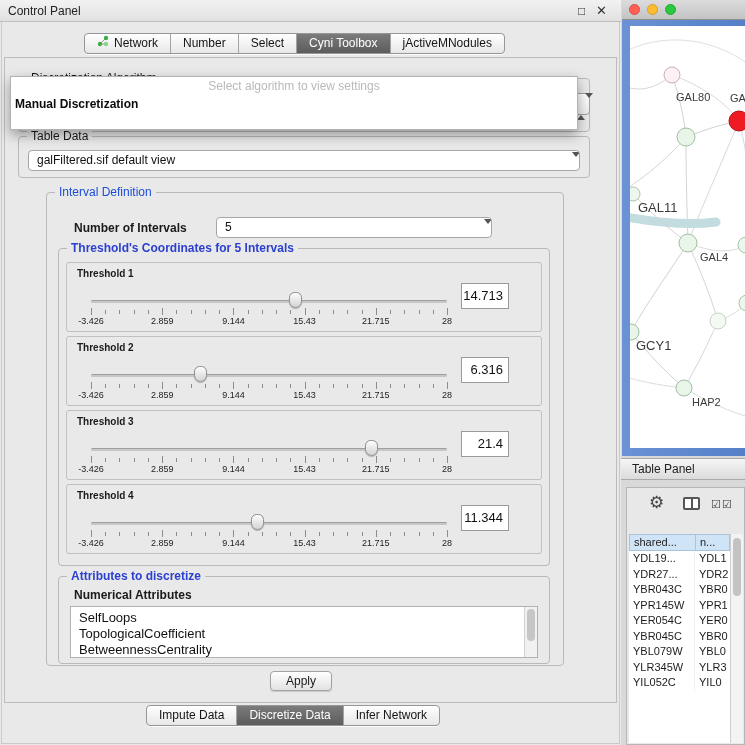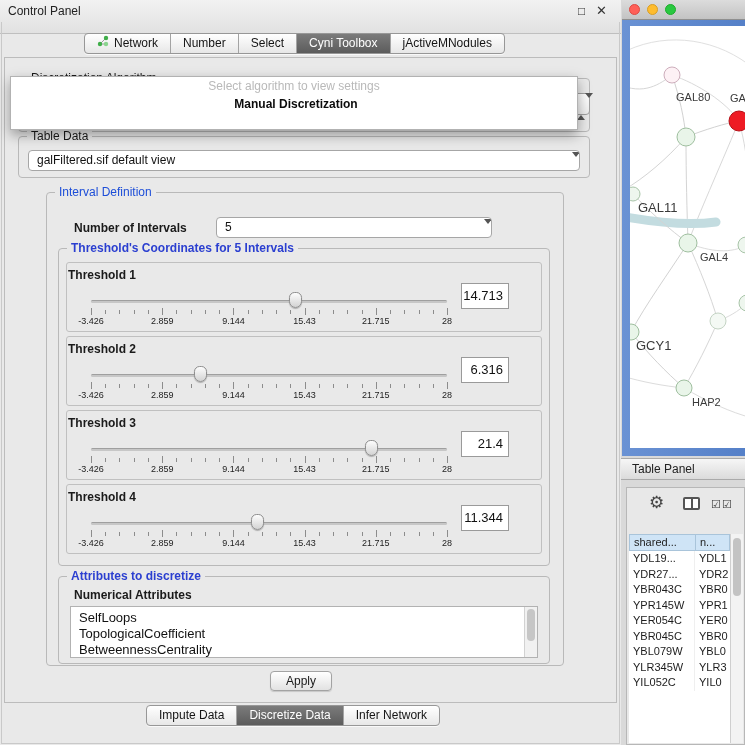--- a/index.html
+++ b/index.html
@@ -1,20 +1,20 @@
 <!DOCTYPE html>
 <html><head>
 <meta charset="utf-8">
 <style>
   *{box-sizing:border-box;margin:0;padding:0;}
   html,body{width:745px;height:745px;overflow:hidden;}
   body{position:relative;background:#e9e9e9;font-family:"Liberation Sans",sans-serif;color:#1a1a1a;}
 
   
-  #titlebar{position:absolute;left:0;top:0;width:621px;height:34px;background:linear-gradient(#f2f2f2,#e1e1e1);border-bottom:1px solid #bfbfbf;padding-left:6px;}
+  #titlebar{position:absolute;left:0;top:0;width:621px;height:22px;background:linear-gradient(#f2f2f2,#e1e1e1);border-bottom:1px solid #bfbfbf;padding-left:6px;}
   #titlebar .title{position:absolute;left:8px;top:0;line-height:22px;font-size:12px;color:#222;}
   .winbtn{position:absolute;top:3px;width:15px;height:16px;font-size:12px;line-height:16px;text-align:center;color:#333;cursor:default;}
   #btn-shade{right:32px;}
   #btn-close{right:12px;font-size:13px;}
   #left-outer{position:absolute;left:1px;top:22px;width:619px;height:722px;border:1px solid #c9c9c9;border-top:none;pointer-events:none;}
 
   .seg-bar{position:absolute;display:flex;border:1px solid #979797;border-radius:4px;background:linear-gradient(#ffffff,#e7e7e7);height:21px;box-shadow:0 1px 0 rgba(255,255,255,.7);overflow:hidden;}
   .seg{padding:0 12px;line-height:19px;font-size:12px;color:#141414;border-right:1px solid #a3a3a3;display:flex;align-items:center;gap:5px;white-space:nowrap;}
   .seg:last-child{border-right:none;}
   .seg.selected{background:linear-gradient(#7b7b7b,#5c5c5c);color:#fff;}
@@ -28,36 +28,36 @@
   .gt-green{color:#1d4ed8;}
   .gt-blue{color:#2b3fd0;font-weight:bold;}
 
   #algo-group{left:18px;top:78px;width:572px;height:54px;}
   #algo-stub{position:absolute;left:572px;top:93px;width:18px;height:22px;border:1px solid #a0a0a0;border-radius:4px;background:linear-gradient(#ffffff,#ececec);}
   #algo-stub .stepper{position:absolute;left:4px;top:4px;}
 
   #algo-popup{position:absolute;left:10px;top:76px;width:568px;height:54px;background:#fff;border:1px solid #b2b2b2;box-shadow:0 5px 12px rgba(0,0,0,.35);z-index:60;}
   .popup-placeholder{height:19px;line-height:19px;text-align:center;color:#b9b9b9;font-size:12px;}
   .popup-opt{height:17px;line-height:17px;padding-left:4px;font-size:12px;color:#0c0c0c;}
-  .popup-opt.bold{font-weight:bold;text-align:center;}
+  .popup-opt.bold{font-weight:bold;}
 
   #tabledata-group{left:18px;top:136px;width:572px;height:42px;}
   .combo{position:absolute;background:#fff;border:1px solid #a6a6a6;border-radius:4px;font-size:12px;line-height:19px;height:21px;padding:0 22px 0 8px;color:#111;white-space:nowrap;overflow:hidden;}
   .stepper{position:absolute;right:5px;top:4px;width:10px;}
   .arrow-up{width:0;height:0;border-left:4px solid transparent;border-right:4px solid transparent;border-bottom:5px solid #555;margin-bottom:2px;}
   .arrow-down{width:0;height:0;border-left:4px solid transparent;border-right:4px solid transparent;border-top:5px solid #555;}
   #combo-tabledata{left:28px;top:150px;width:552px;}
   #combo-intervals{left:216px;top:217px;width:276px;}
 
   #interval-group{left:46px;top:192px;width:518px;height:474px;}
   #num-intervals-label{position:absolute;left:74px;top:221px;font-size:12px;font-weight:bold;}
 
   #thr-group{left:58px;top:248px;width:492px;height:318px;}
   .thr{position:absolute;left:66px;width:476px;height:70px;border:1px solid #c0c0c0;border-radius:3px;background:#e9e9e9;}
-  .thr-label{position:absolute;left:1px;top:5px;font-size:12px;font-weight:bold;}
+  .thr-label{position:absolute;left:10px;top:5px;font-size:10px;font-weight:bold;}
   .trackwrap{position:absolute;left:24px;top:37px;width:356px;height:3px;}
   .track{position:absolute;left:0;top:0;right:0;height:3px;background:#c7c7c7;border-top:1px solid #9f9f9f;border-radius:2px;}
   .slider-thumb{position:absolute;top:-8px;width:13px;height:16px;background:linear-gradient(#fdfdfd,#d3d3d3);border:1px solid #8f8f8f;border-radius:6px 6px 7px 7px;box-shadow:0 1px 1px rgba(0,0,0,.25);}
   .ticks{position:absolute;left:24px;top:45px;width:356px;height:7px;}
   .tick{position:absolute;width:1px;background:#8c8c8c;height:4px;top:2px;}
   .tick.major{height:7px;top:0;}
   .scale-labels{position:absolute;left:24px;top:53px;width:356px;height:11px;}
   .scale-label{position:absolute;transform:translateX(-50%);font-size:9px;color:#222;white-space:nowrap;}
   .value-box{position:absolute;left:394px;top:20px;width:48px;height:26px;background:#fff;border:1px solid #9a9a9a;font-size:13px;text-align:right;line-height:24px;padding-right:5px;color:#111;}
 

